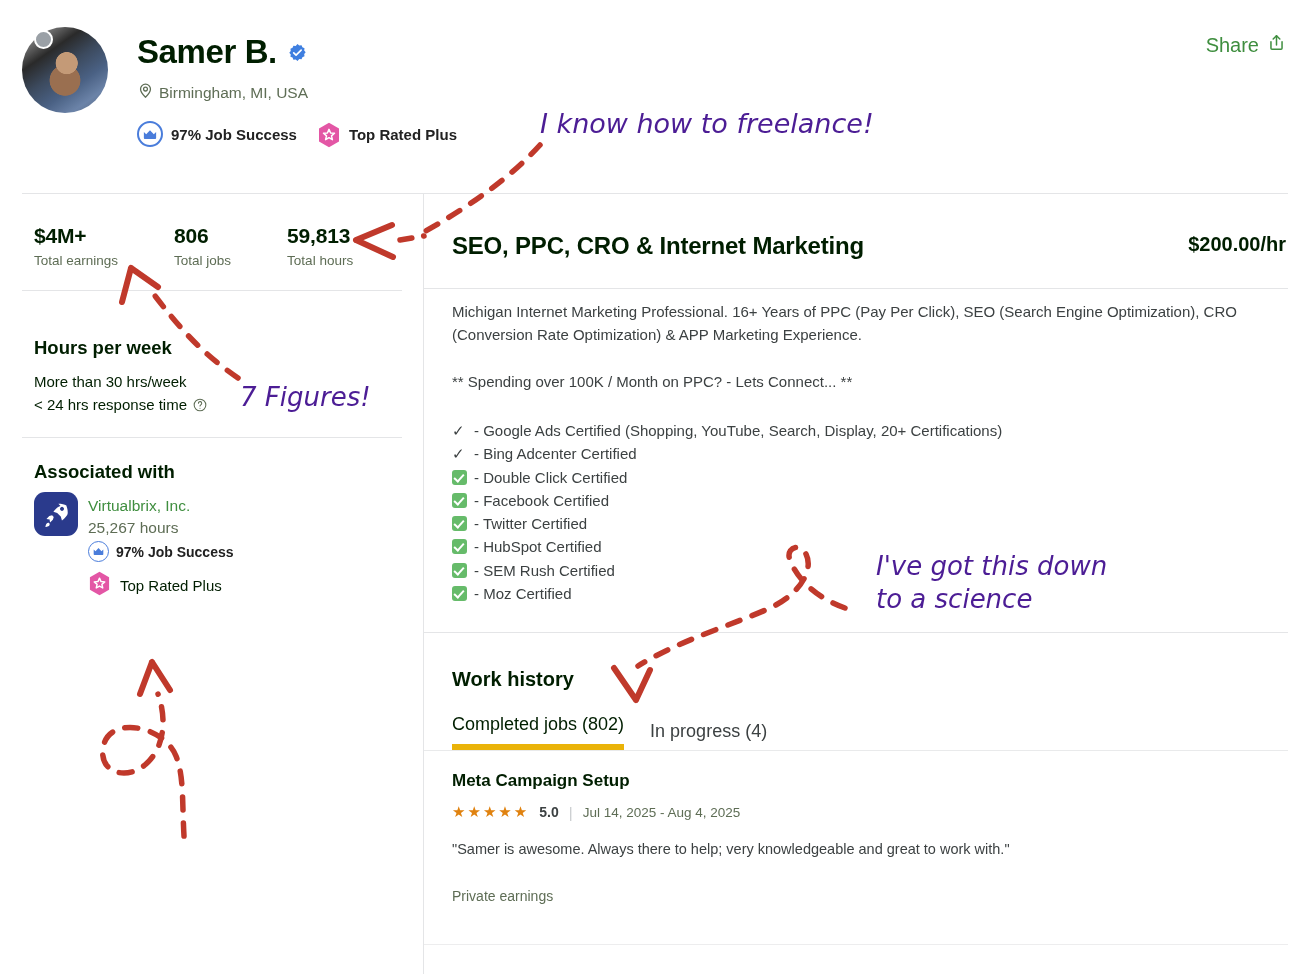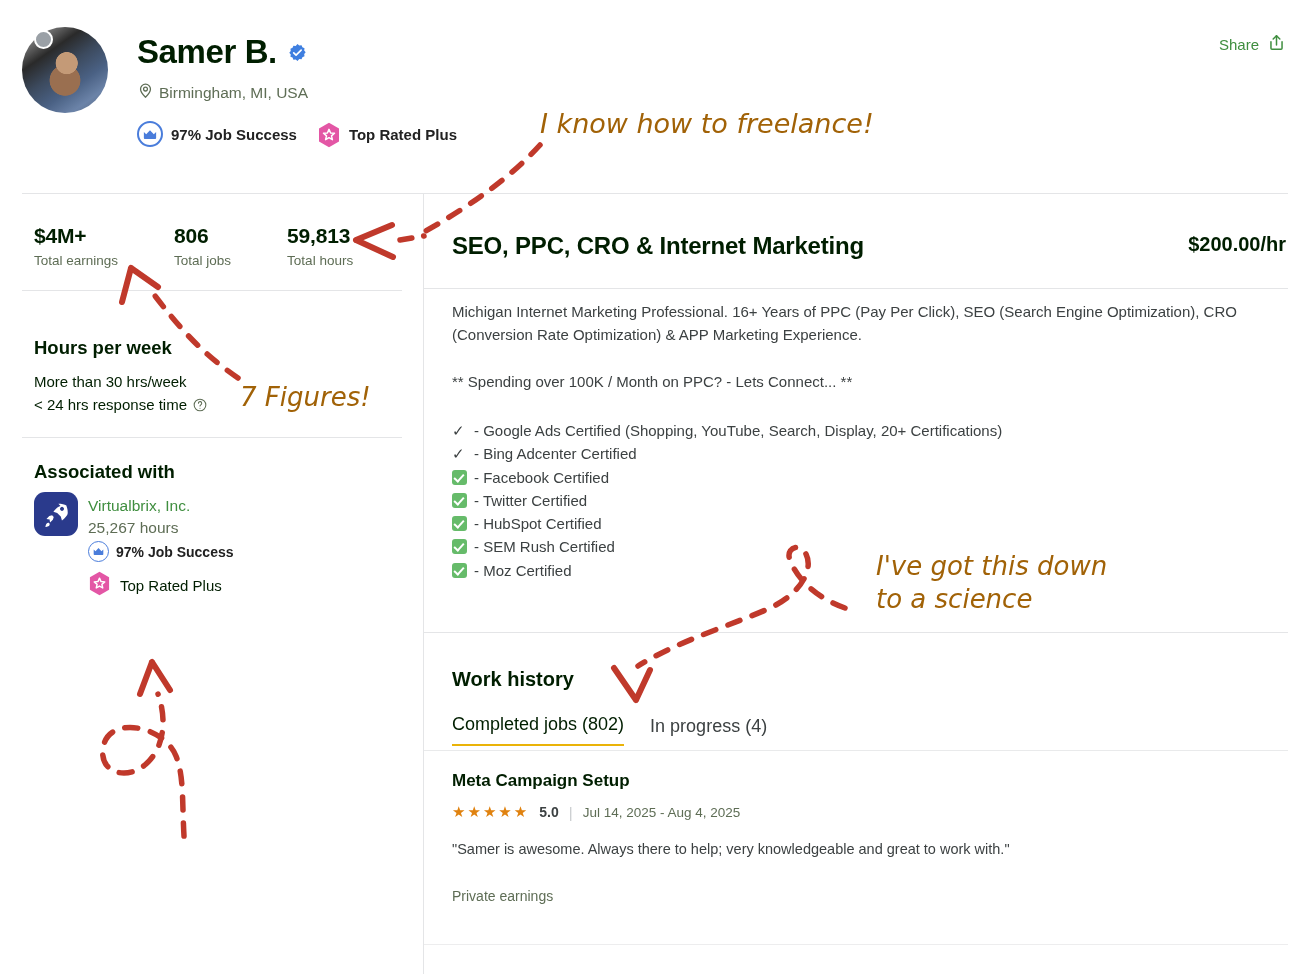--- a/index.html
+++ b/index.html
@@ -37,21 +37,21 @@
   .badge-item { display:flex; align-items:center; gap:8px; }
   .jss-circle {
     width:26px; height:26px; border-radius:50%;
     border:2px solid #4a7ddb; display:flex; align-items:center; justify-content:center;
   }
   .badge-label { font-size:15px; font-weight:700; color:#222; }
   .trp-hex { width:24px; height:24px; display:block; }
   .share-link {
     position:absolute; right:28px; top:33px;
     display:flex; align-items:center; gap:8px;
-    color:#3f8e3f; font-size:15px; cursor:pointer;
+    color:#3f8e3f; font-size:20px; cursor:pointer;
   }
 
   
   .hr-top { position:absolute; left:22px; top:193px; width:1266px; height:1px; background:#e4e5e7; }
   .vline  { position:absolute; left:423px; top:194px; width:1px; height:780px; background:#e4e5e7; }
   .hr-side1 { position:absolute; left:22px; top:290px; width:380px; height:1px; background:#e4e5e7; }
   .hr-side2 { position:absolute; left:22px; top:437px; width:380px; height:1px; background:#e4e5e7; }
 
   
   .stats { position:absolute; left:34px; top:224px; display:flex; gap:56px; }
@@ -94,38 +94,38 @@
   .chk-box::after {
     content:""; position:absolute; left:4.2px; top:2px; width:4px; height:8px;
     border:solid #fff; border-width:0 2px 2px 0; transform:rotate(42deg);
   }
   .tick { font-size:15px; color:#3c4142; }
 
   .hr-main2 { position:absolute; left:424px; top:632px; width:864px; height:1px; background:#e4e5e7; }
   .wh-title { position:absolute; left:452px; top:668px; font-size:20px; font-weight:700; }
   .tabs { position:absolute; left:452px; top:714px; display:flex; gap:26px; align-items:flex-end; }
   .tab { font-size:18px; color:#001e00; padding-bottom:9px; cursor:pointer; }
-  .tab.active { font-weight:400; border-bottom:2px solid #eab308; }
+  .tab.active { font-weight:400; border-bottom:7px solid #eab308; }
   .tab.inactive { color:#3c4142; }
   .hr-tabs { position:absolute; left:424px; top:750px; width:864px; height:1px; background:#e9eaeb; }
 
   .job-name { position:absolute; left:452px; top:771px; font-size:17px; font-weight:700; }
   .rating-row { position:absolute; left:452px; top:803px; display:flex; align-items:center; gap:10px; }
   .stars { color:#e0820f; font-size:15px; letter-spacing:2px; }
   .rate-num { font-size:14px; font-weight:700; color:#3c4142; }
   .sep { color:#c9ccce; font-size:15px; }
   .dates { font-size:13.5px; color:#5e6d55; }
   .review { position:absolute; left:452px; top:841px; font-size:14.5px; color:#3c4142; }
   .priv { position:absolute; left:452px; top:888px; font-size:14px; color:#5e6d55; }
   .hr-bottom { position:absolute; left:424px; top:944px; width:864px; height:1px; background:#ededee; }
 
   
   .anno-layer { position:absolute; inset:0; pointer-events:none; }
   .anno-text {
-    position:absolute; color:#a16207;
+    position:absolute; color:#4c1d95;
     font-family:"DejaVu Sans", sans-serif;
     font-style:italic; font-weight:400;
     white-space:pre; line-height:1.28;
   }
   .a1 { left:540px; top:107px; font-size:27px; }
   .a2 { left:240px; top:381px; font-size:26px; }
   .a3 { left:876px; top:550px; font-size:26px; }
   .a4 { left:152px; top:857px; font-size:27px; }
 </style>
 </head>
@@ -267,20 +267,24 @@
     <div class="cert-row">
       <span class="cert-mark"><span class="tick">✓</span></span>
       <span>- Google Ads Certified (Shopping, YouTube, Search, Display, 20+ Certifications)</span>
     </div>
     <div class="cert-row">
       <span class="cert-mark"><span class="tick">✓</span></span>
       <span>- Bing Adcenter Certified</span>
     </div>
     <div class="cert-row">
       <span class="cert-mark"><span class="chk-box"></span></span>
+      <span>- Double Click Certified</span>
+    </div>
+    <div class="cert-row">
+      <span class="cert-mark"><span class="chk-box"></span></span>
       <span>- Facebook Certified</span>
     </div>
     <div class="cert-row">
       <span class="cert-mark"><span class="chk-box"></span></span>
       <span>- Twitter Certified</span>
     </div>
     <div class="cert-row">
       <span class="cert-mark"><span class="chk-box"></span></span>
       <span>- HubSpot Certified</span>
     </div>

